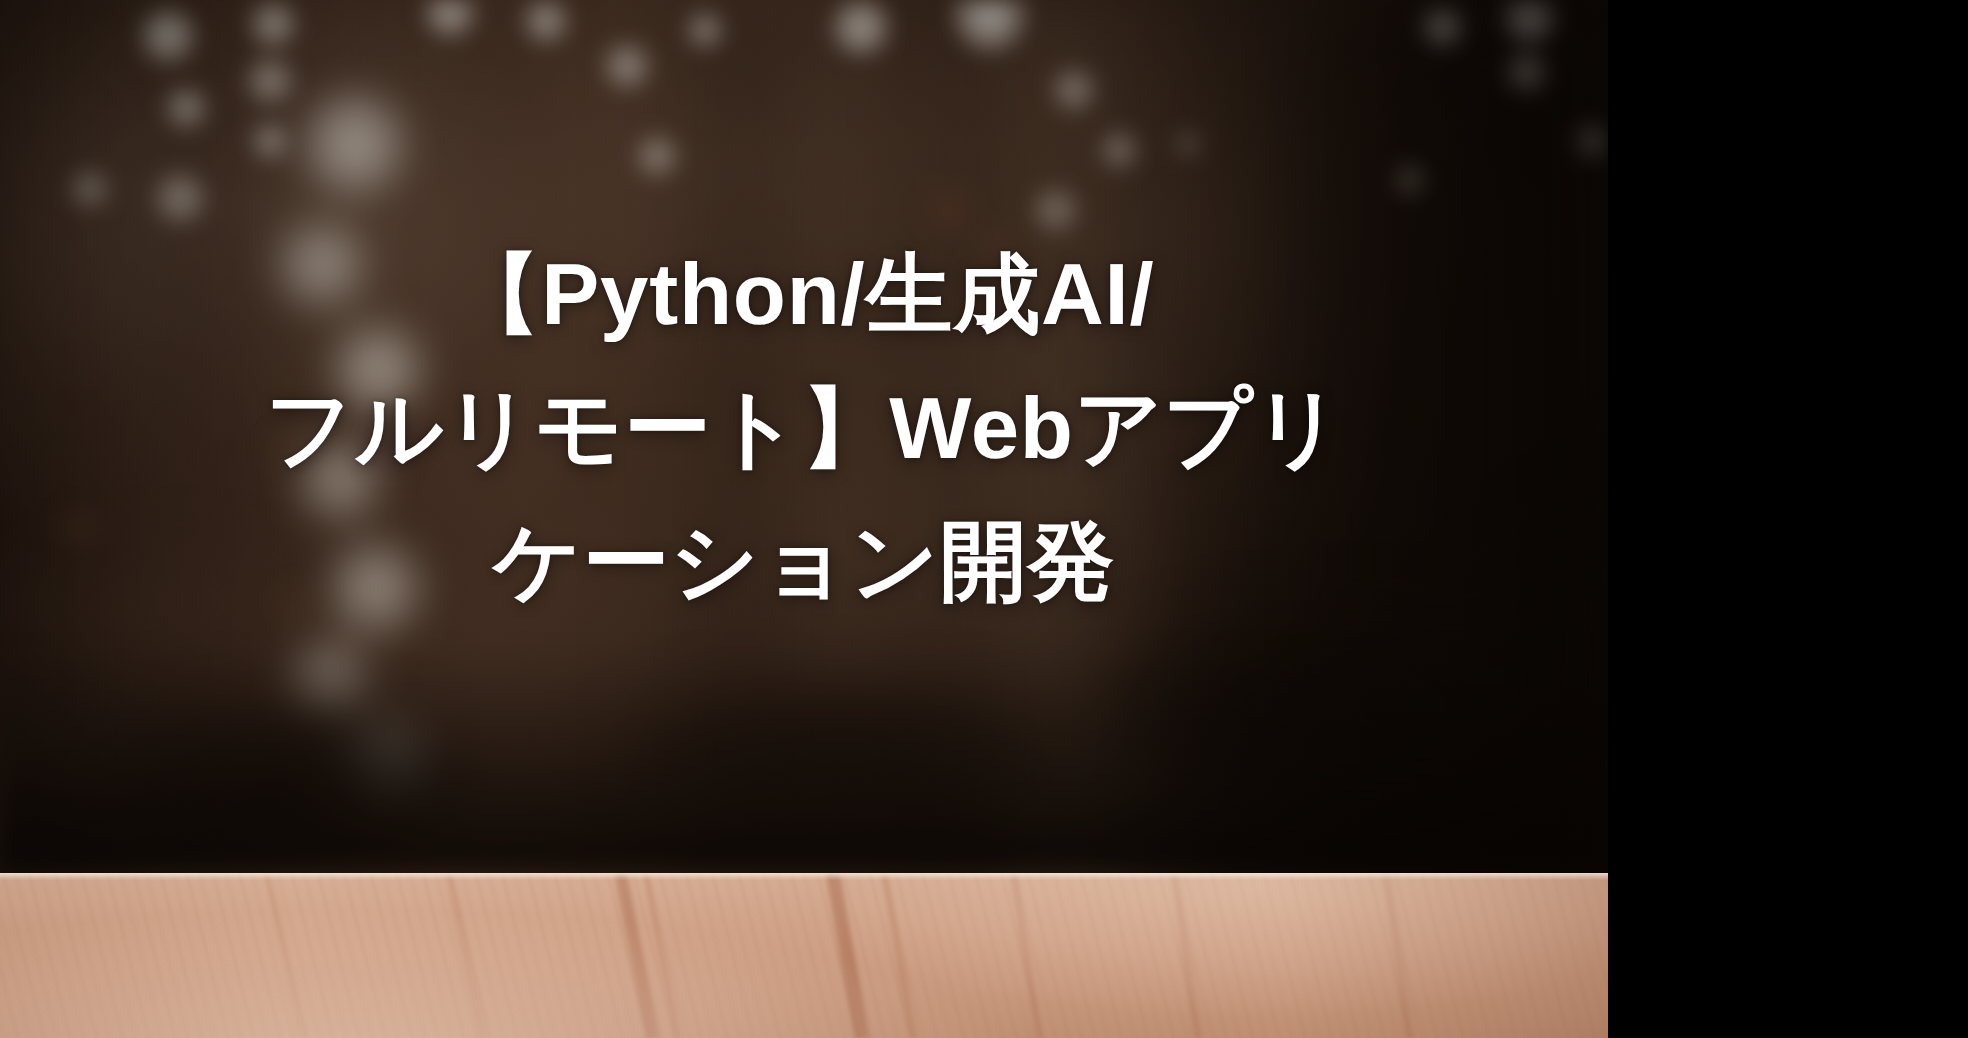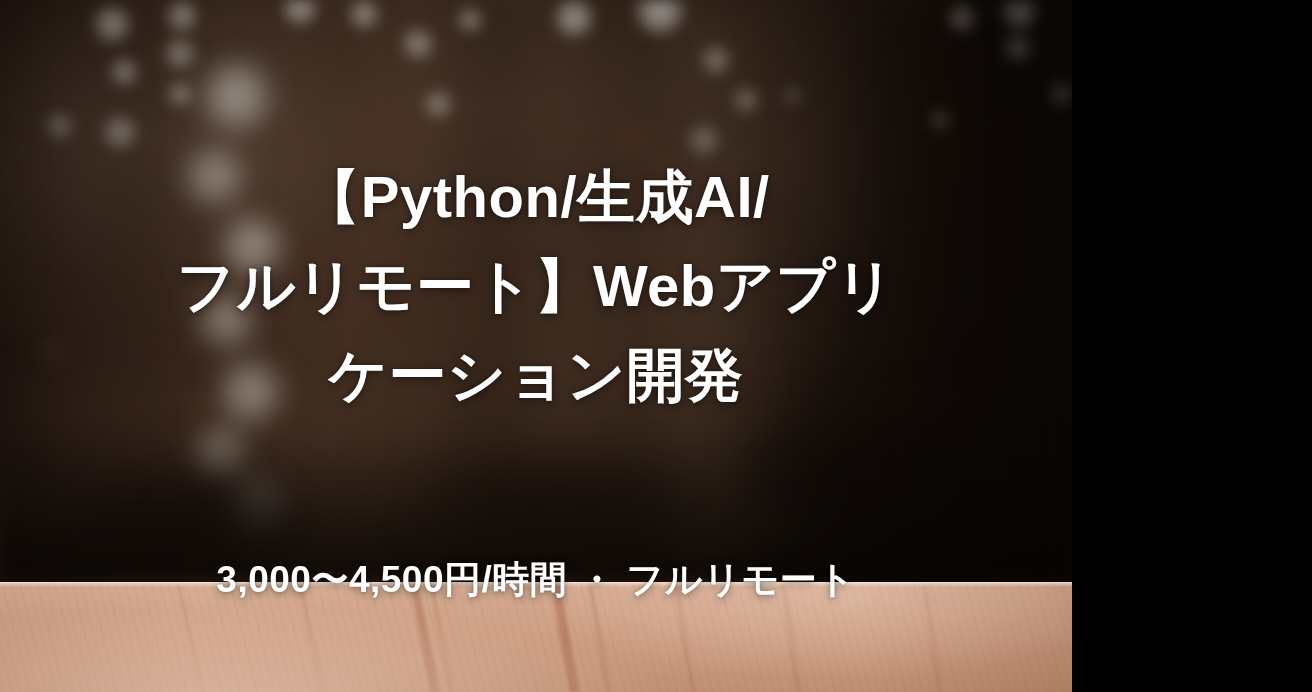--- a/index.html
+++ b/index.html
@@ -241,16 +241,15 @@
     <div id="table-grain"></div>
     <div id="table-lines"></div>
     <div id="table-sheen"></div>
     <div id="table-edge-highlight"></div>
   </div>
 
   <div id="text-layer">
     <h1 id="hero-title">【Python/生成AI/
 フルリモート】Webアプリ
 ケーション開発</h1>
-    <p id="hero-subtitle">3,000〜4,500円/時間 ・ フルリモート</p>
   </div>
 
 </div>
 
 </body></html>

